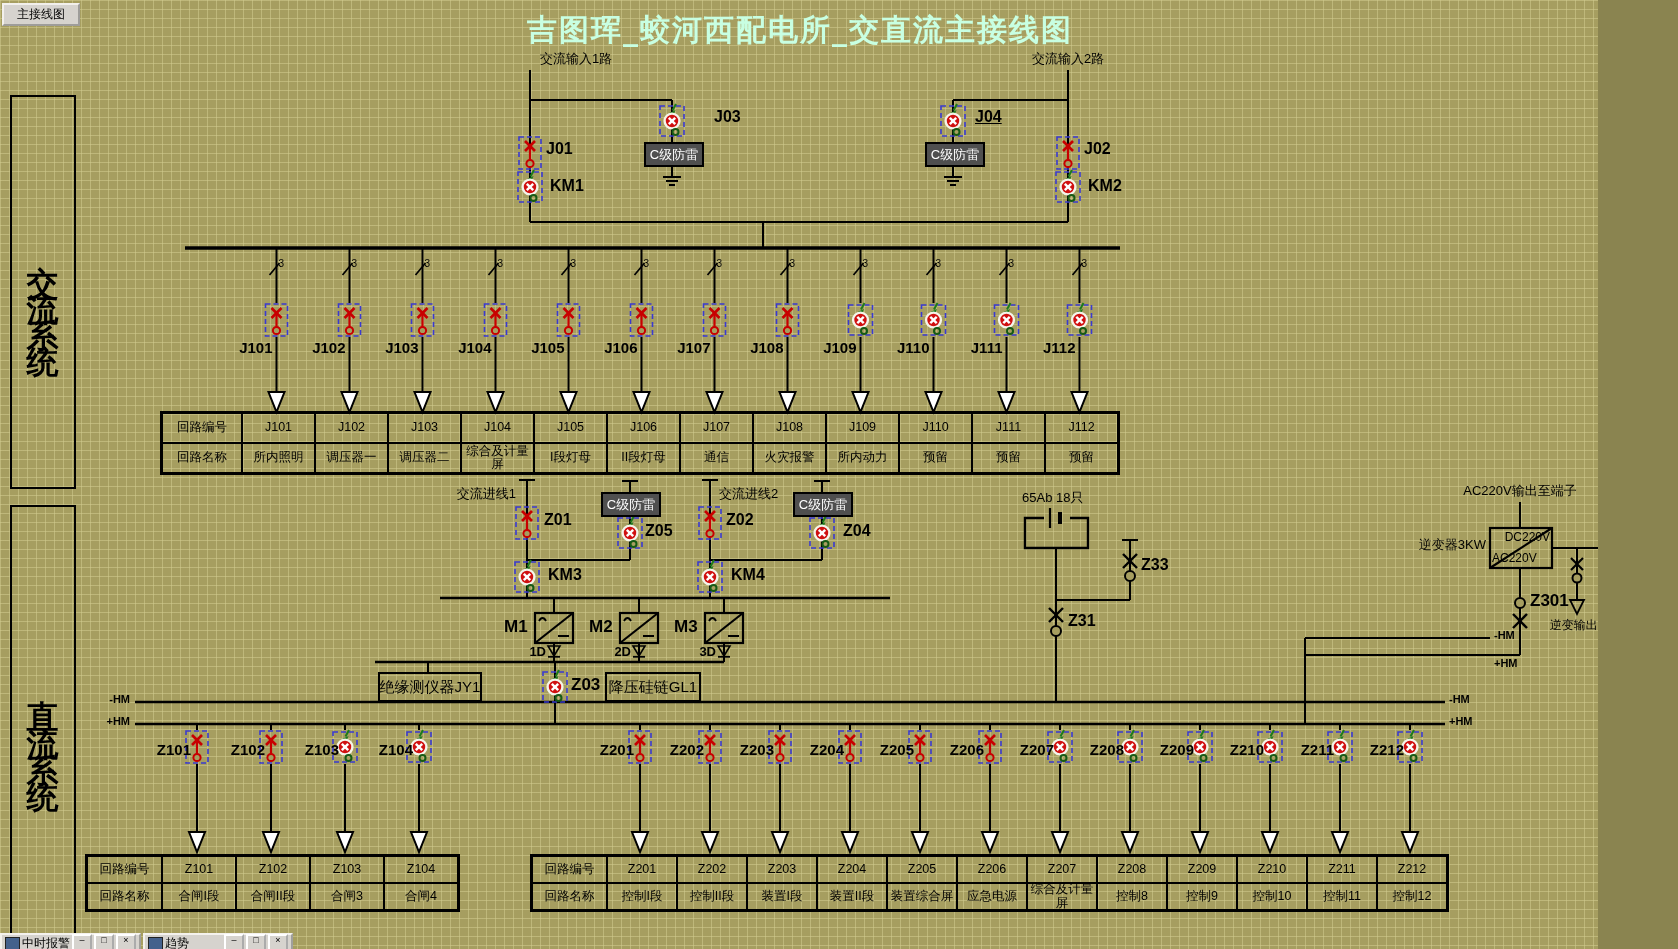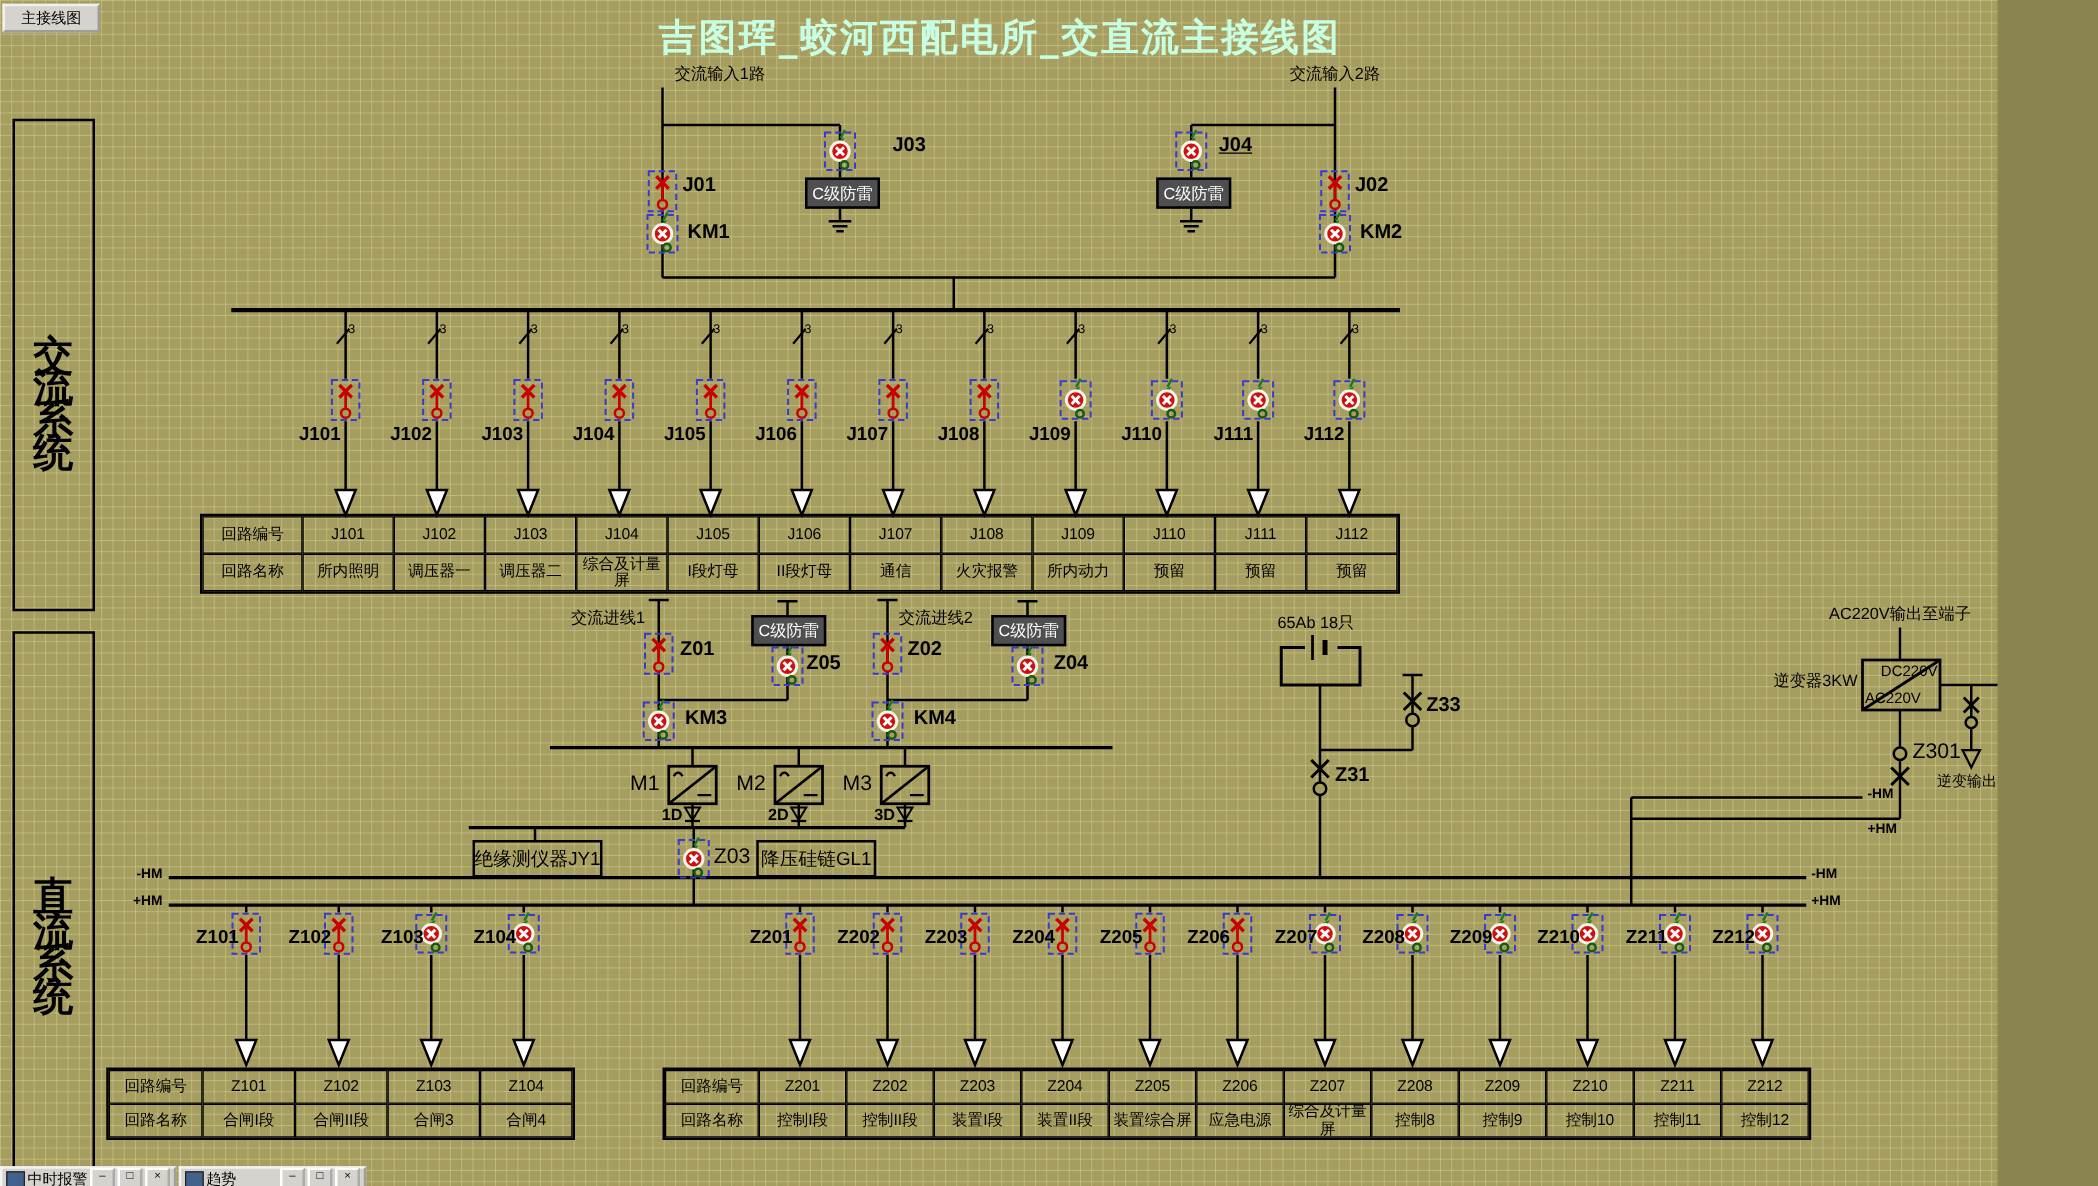--- a/index.html
+++ b/index.html
@@ -5,21 +5,21 @@
   html,body{margin:0;padding:0;background:#8a8450;}
   .screen{position:relative;width:1598px;height:949px;overflow:hidden;
     font-family:"Liberation Sans",sans-serif;color:#000;
     background-color:#A69E60;
     background-image:linear-gradient(to right,rgba(210,205,145,.55) 1px,transparent 1px),
                      linear-gradient(to bottom,rgba(210,205,145,.55) 1px,transparent 1px);
     background-size:9px 9px;}
   svg.wires{position:absolute;left:0;top:0;}
   .lbl{position:absolute;color:#000;font-size:13px;white-space:nowrap;line-height:1.1;}
   .dev{font-weight:bold;font-size:16px;}
-  .dev17{font-weight:normal;font-size:17px;}
+  .dev17{font-weight:bold;font-size:17px;}
   .fl{font-weight:bold;font-size:15px;text-align:right;}
   .f10{font-size:10px;}
   .f11{font-size:11px;font-weight:bold;}
   .f12{font-size:12px;}
   .ctr{text-align:center;}
   .rgt{text-align:right;}
   .surge{position:absolute;background:#4F4F4F;color:#fff;border:2px solid #000;
     text-align:center;height:21px;line-height:21px;font-size:13px;}
   .box{position:absolute;border:2px solid #000;display:flex;align-items:center;
     justify-content:center;font-size:15px;white-space:nowrap;}

